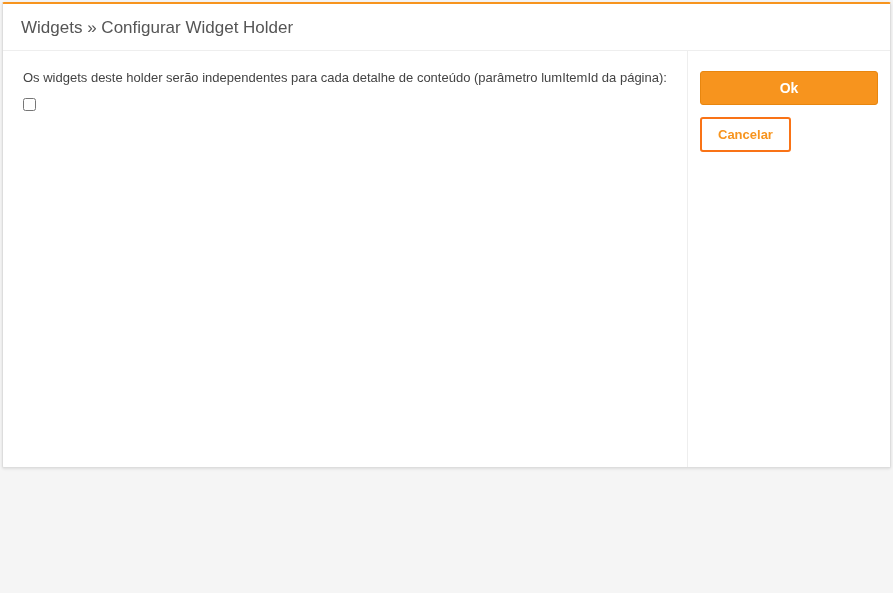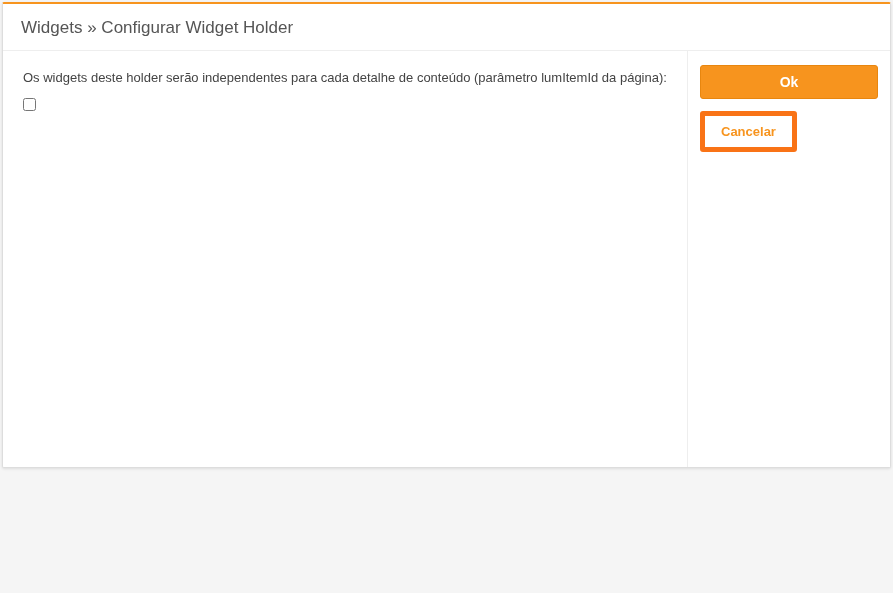--- a/index.html
+++ b/index.html
@@ -75,25 +75,26 @@
       border-radius: 3px;
       cursor: pointer;
       font-family: inherit;
     }
     .btn-primary {
       background: #f7941e;
       color: #fff;
       border: 1px solid #e8860f;
       width: 100%;
       padding: 8px 0;
+      margin-top: 6px;
     }
     .btn-secondary {
       background: #fff;
       color: #f7941e;
-      border: 5px solid #f97316;
+      border: 2px solid #f97316;
       padding: 8px 16px;
       align-self: flex-start;
       font-size: 13px;
     }
   </style>
 </head>
 <body>
 
 <div class="dialog">
   <div class="dialog-header">

